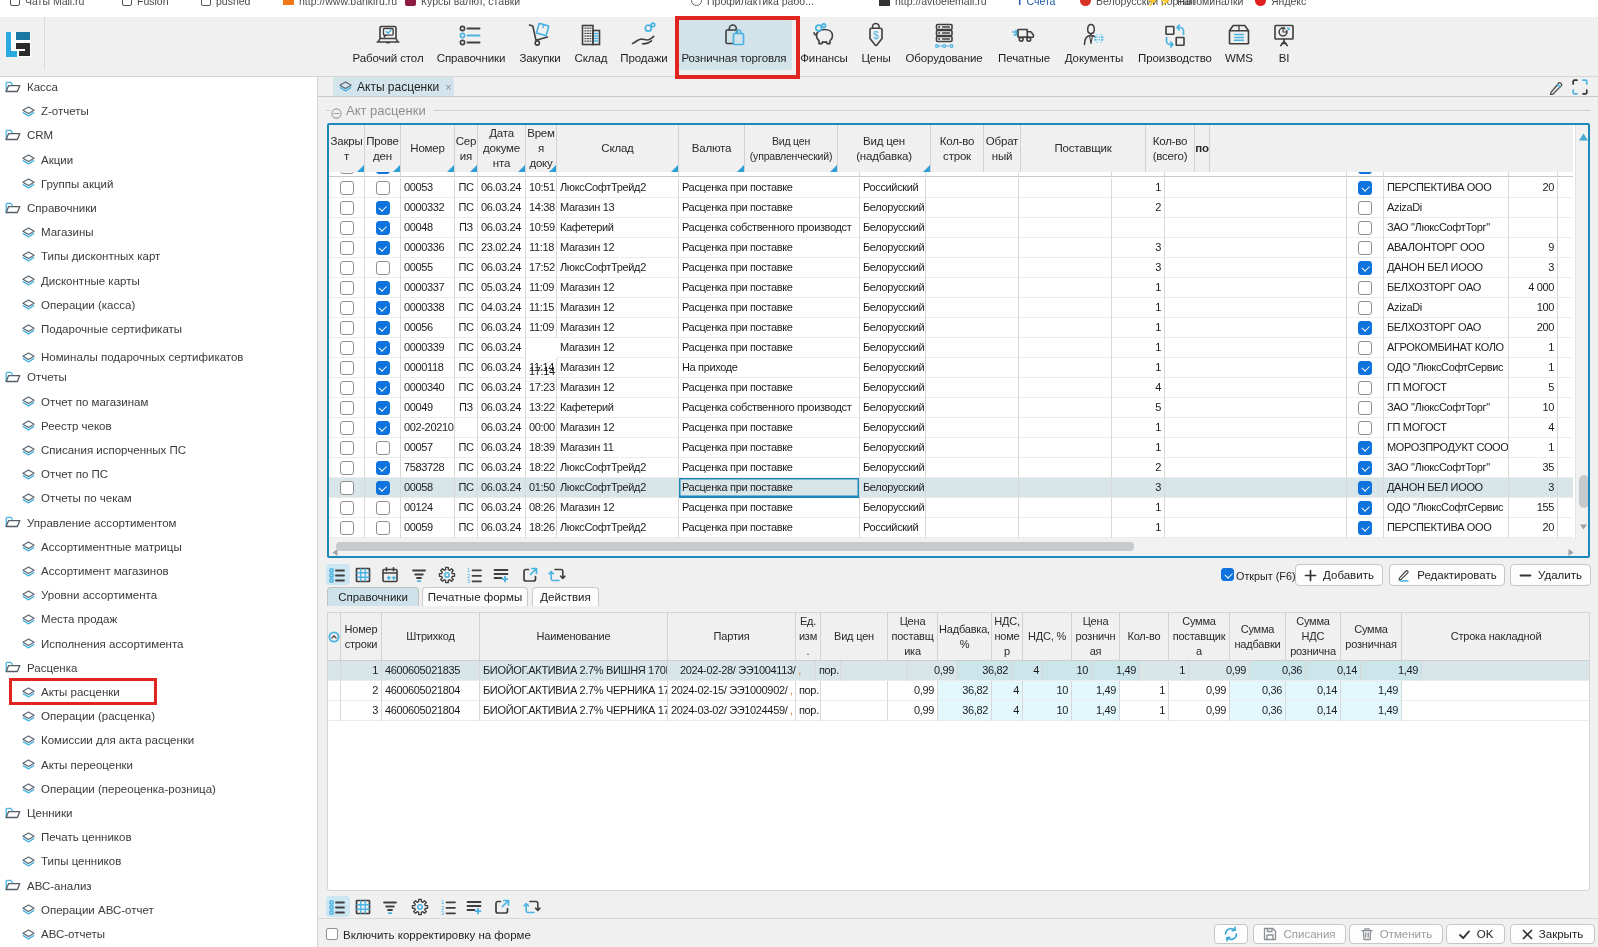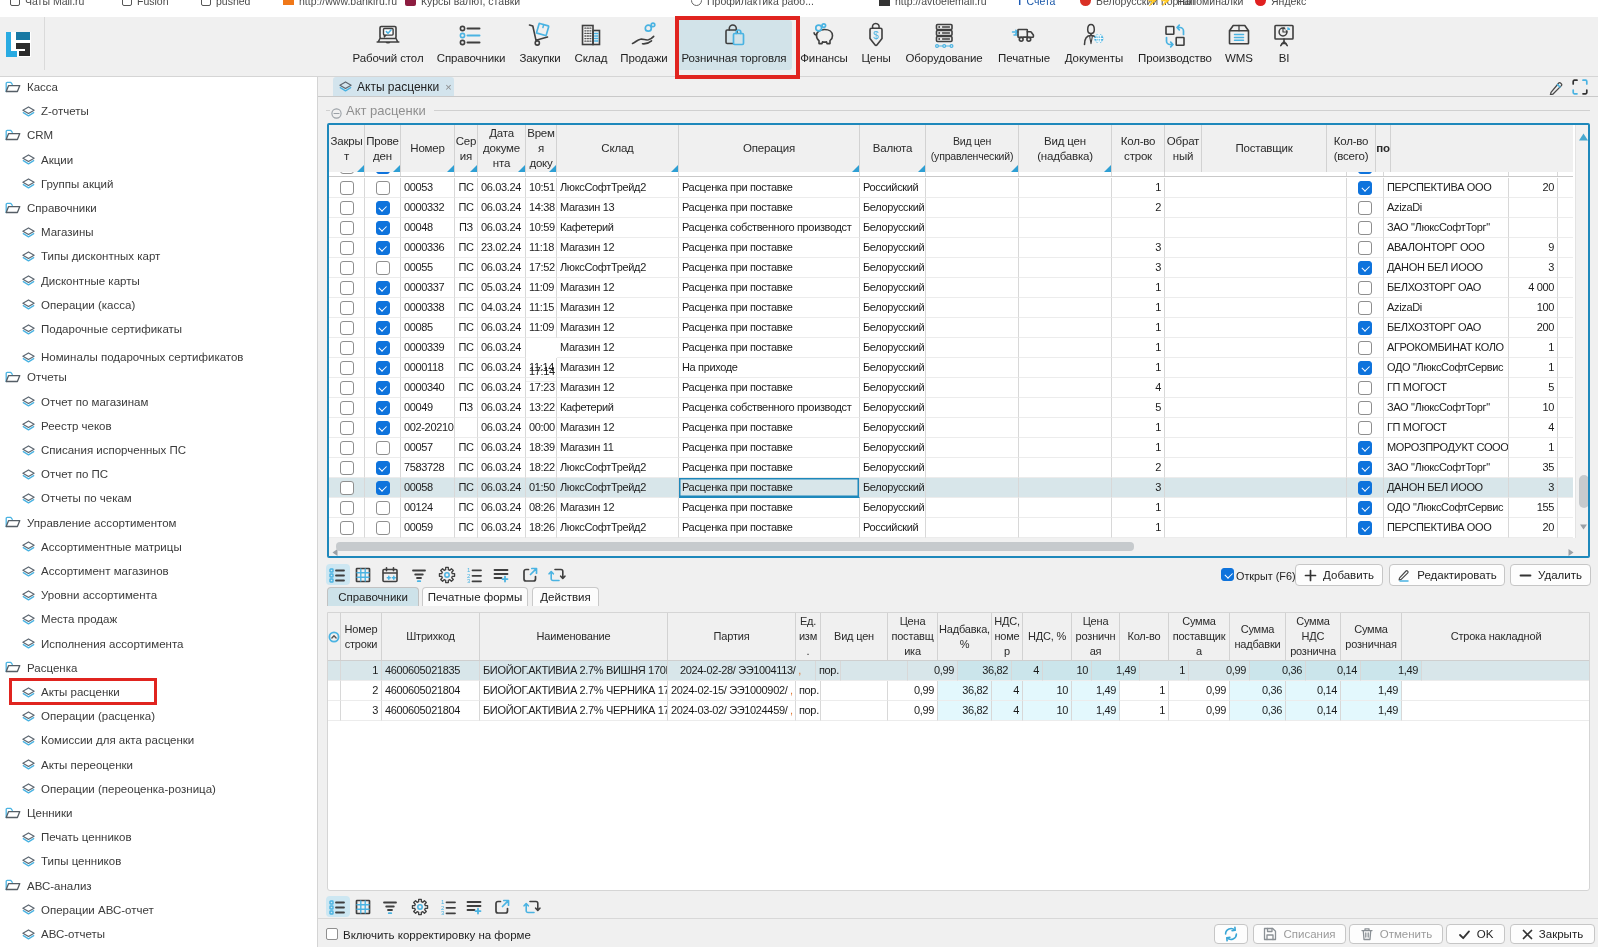--- a/index.html
+++ b/index.html
@@ -379,23 +379,20 @@
         <div>Сер<br>ия</div>
       </div>
       <div class="hc tri" style="width:48px;">
         <div>Дата<br>докуме<br>нта</div>
       </div>
       <div class="hc tri" style="width:31px;">
         <div>Врем<br>я<br>доку</div>
       </div>
       <div class="hc tri" style="width:122px;">
         <div>Склад</div>
-      </div>
-      <div class="hc tri" style="width:181px;">
-        <div>Операция</div>
       </div>
       <div class="hc tri" style="width:66px;">
         <div>Валюта</div>
       </div>
       <div class="hc tri" style="width:93px;font-size:10.5px;">
         <div>Вид цен<br>(управленческий)</div>
       </div>
       <div class="hc tri" style="width:93px;">
         <div>Вид цен<br>(надбавка)</div>
       </div>
@@ -619,21 +616,21 @@
       <div class="c ar" style="width:49px;">100</div>
       <div class="c" style="width:15px;border-right:none;"></div>
     </div>
     <div class="r" style="position:absolute;left:0;top:193px;width:1244px">
       <div class="c ac" style="width:36px;">
         <span class="cb" style="left:50%;top:50%;margin:-7px 0 0 -7px"></span>
       </div>
       <div class="c ac" style="width:36px;">
         <span class="cb on" style="left:50%;top:50%;margin:-7px 0 0 -7px"></span>
       </div>
-      <div class="c" style="width:54px;">00085</div>
+      <div class="c" style="width:54px;">00056</div>
       <div class="c ac" style="width:23px;">ПС</div>
       <div class="c" style="width:48px;">06.03.24</div>
       <div class="c" style="width:31px;">11:09</div>
       <div class="c" style="width:122px;">Магазин 12</div>
       <div class="c" style="width:181px;">Расценка при поставке</div>
       <div class="c" style="width:66px;">Белорусский</div>
       <div class="c" style="width:93px;"></div>
       <div class="c" style="width:93px;"></div>
       <div class="c ar" style="width:53px;">1</div>
       <div class="c" style="width:182px;"></div>

